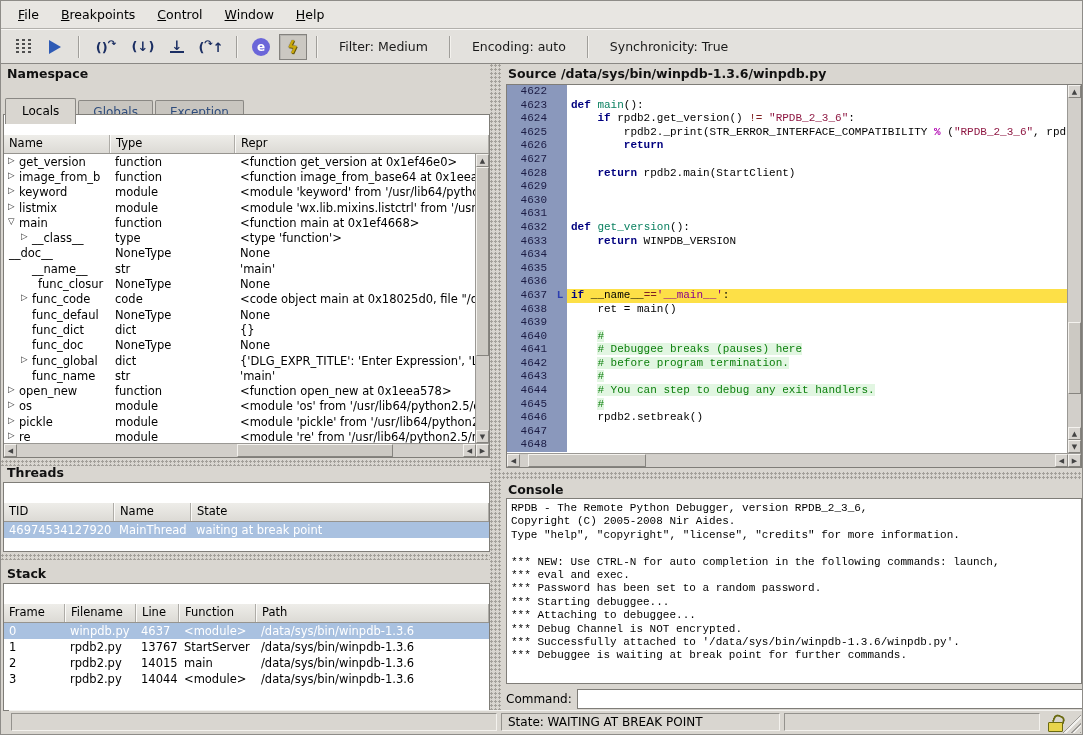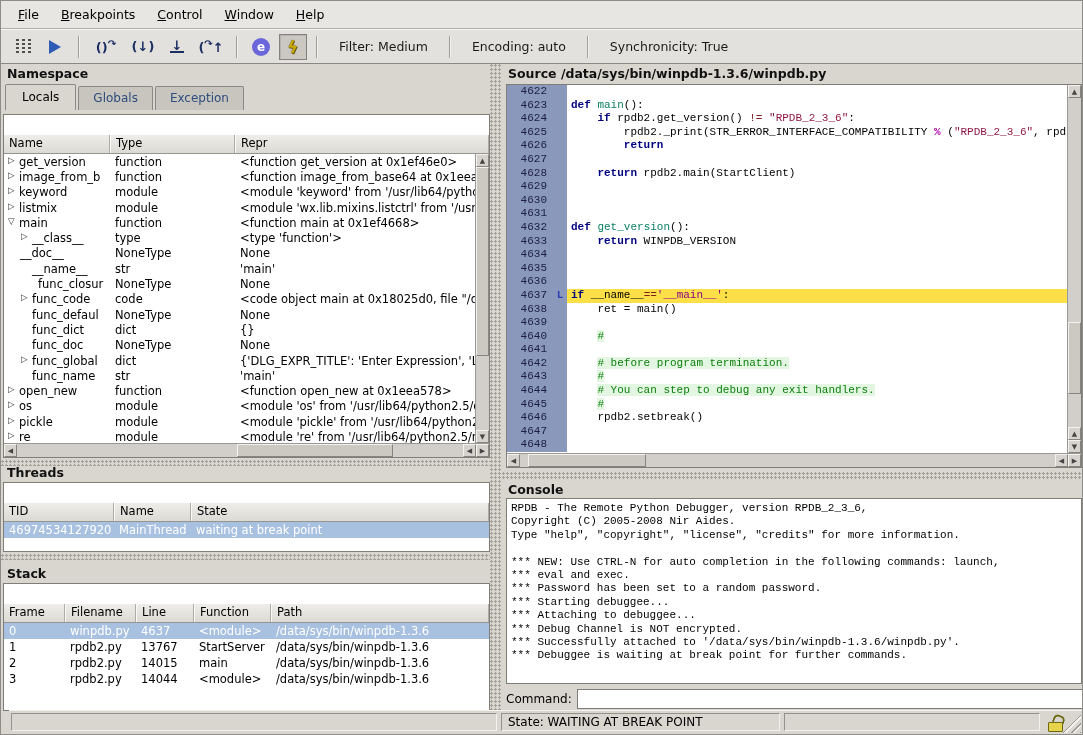--- a/index.html
+++ b/index.html
@@ -33,21 +33,21 @@
 
   
   .main-left{position:absolute;left:0;top:63px;width:489px;height:649px;}
   .main-right{position:absolute;left:501px;top:63px;width:582px;height:649px;}
   .sash{background-image:radial-gradient(circle at 1.5px 1.5px,#a3a09a 1px,transparent 1.4px);background-size:4px 4px;}
   .vsash{position:absolute;left:489px;top:63px;width:12px;height:649px;}
 
   .pane-label{position:absolute;left:6px;font-weight:bold;font-size:12.5px;color:#111;}
 
   
-  .tabs{position:absolute;left:4px;top:20px;height:26px;display:flex;align-items:flex-end;}
+  .tabs{position:absolute;left:4px;top:34px;height:26px;display:flex;align-items:flex-end;}
   .tab{padding:4px 14px 5px;border:1px solid #8a8884;border-bottom:none;background:#c8c5bf;
        color:#2f4d7d;font-size:12px;margin-right:2px;border-radius:2px 2px 0 0;}
   .tab.active{background:#d9d6d0;color:#000;padding:5px 16px 6px;position:relative;z-index:2;}
 
   
   .tbl{position:absolute;background:#fff;border:1px solid #7f7d78;box-sizing:border-box;display:flex;flex-direction:column;}
   .tbl-head{display:flex;height:18px;flex:none;background:linear-gradient(#eeede9,#dcdad5);border-bottom:1px solid #96948f;margin-top:20px;}
   .th{box-sizing:border-box;padding:1px 5px;font-size:11.5px;border-right:1px solid #aeaca7;border-left:1px solid #fbfaf8;
       white-space:nowrap;overflow:hidden;}
   .th:first-child{border-left:none;}
@@ -57,21 +57,21 @@
   .tbl-body{overflow:hidden;position:relative;}
 
   
   .ns-c0{width:106px;flex:none;} .ns-c1{width:125px;flex:none;} .ns-c2{flex:1;}
   .ns-rows .tr{height:15.3px;}
   .exp{display:inline-block;width:11px;font-size:8.5px;color:#2a2a2a;flex:none;text-align:left;}
   
   .thr-c0{width:110px;flex:none;} .thr-c1{width:77px;flex:none;} .thr-c2{flex:1;}
   .thr-rows .tr{height:16px;}
   
-  .stk-c0{width:61px;flex:none;} .stk-c1{width:71px;flex:none;} .stk-c2{width:58px;flex:none;}
+  .stk-c0{width:61px;flex:none;} .stk-c1{width:71px;flex:none;} .stk-c2{width:43px;flex:none;}
   .stk-c3{width:77px;flex:none;} .stk-c4{flex:1;}
   .stk-rows .tr{height:16px;}
 
   
   .vsb{width:14px;flex:none;background:#d2cfca;border-left:1px solid #9a9894;display:flex;flex-direction:column;box-sizing:border-box;}
   .hsb{height:14px;flex:none;background:#d2cfca;border-top:1px solid #9a9894;display:flex;box-sizing:border-box;}
   .sb-btn{flex:none;width:13px;height:13px;background:#d6d3ce;border:1px solid;border-color:#f4f2ee #86847f #86847f #f4f2ee;
           font-size:7px;line-height:12px;text-align:center;color:#444;box-sizing:border-box;}
   .sb-thumb{background:#ccc9c3;border:1px solid;border-color:#f4f2ee #86847f #86847f #f4f2ee;box-sizing:border-box;}
   .sb-track{flex:1;position:relative;}
@@ -227,21 +227,21 @@
             </div>
             <div class="tr">
               <div class="td ns-c0" style="padding-left: 17px; display: flex;">
                 <span class="exp">▷</span>
                 <span>__class__</span>
               </div>
               <div class="td ns-c1">type</div>
               <div class="td ns-c2">&lt;type 'function'&gt;</div>
             </div>
             <div class="tr">
-              <div class="td ns-c0" style="display: flex;">
+              <div class="td ns-c0" style="display: flex; flex-direction: column;">
                 <span class="exp"></span>
                 <span>__doc__</span>
               </div>
               <div class="td ns-c1">NoneType</div>
               <div class="td ns-c2">None</div>
             </div>
             <div class="tr">
               <div class="td ns-c0" style="padding-left: 17px; display: flex;">
                 <span class="exp"></span>
                 <span>__name__</span>
@@ -454,21 +454,21 @@
             <div class="src-line"><span class="ln">4631</span><span class="mk"></span><span class="code"></span></div>
             <div class="src-line"><span class="ln">4632</span><span class="mk"></span><span class="code"><span class="seg-k">def</span><span class="seg-p"> </span><span class="seg-d">get_version</span><span class="seg-p">():</span></span></div>
             <div class="src-line"><span class="ln">4633</span><span class="mk"></span><span class="code"><span class="seg-p">    </span><span class="seg-k">return</span><span class="seg-p"> WINPDB_VERSION</span></span></div>
             <div class="src-line"><span class="ln">4634</span><span class="mk"></span><span class="code"></span></div>
             <div class="src-line"><span class="ln">4635</span><span class="mk"></span><span class="code"></span></div>
             <div class="src-line"><span class="ln">4636</span><span class="mk"></span><span class="code"></span></div>
             <div class="src-line hl"><span class="ln">4637</span><span class="mk">L</span><span class="code"><span class="seg-k">if</span><span class="seg-p"> __name__</span><span class="seg-o">==</span><span class="seg-sq">'__main__'</span><span class="seg-p">:</span></span></div>
             <div class="src-line"><span class="ln">4638</span><span class="mk"></span><span class="code"><span class="seg-p">    ret = main()</span></span></div>
             <div class="src-line"><span class="ln">4639</span><span class="mk"></span><span class="code"></span></div>
             <div class="src-line"><span class="ln">4640</span><span class="mk"></span><span class="code"><span class="seg-p">    </span><span class="seg-c">#</span></span></div>
-            <div class="src-line"><span class="ln">4641</span><span class="mk"></span></div>
+            <div class="src-line"><span class="ln">4641</span><span class="mk"></span><span class="code"><span class="seg-p">    </span><span class="seg-c"># Debuggee breaks (pauses) here</span></span></div>
             <div class="src-line"><span class="ln">4642</span><span class="mk"></span><span class="code"><span class="seg-p">    </span><span class="seg-c"># before program termination.</span></span></div>
             <div class="src-line"><span class="ln">4643</span><span class="mk"></span><span class="code"><span class="seg-p">    </span><span class="seg-c">#</span></span></div>
             <div class="src-line"><span class="ln">4644</span><span class="mk"></span><span class="code"><span class="seg-p">    </span><span class="seg-c"># You can step to debug any exit handlers.</span></span></div>
             <div class="src-line"><span class="ln">4645</span><span class="mk"></span><span class="code"><span class="seg-p">    </span><span class="seg-c">#</span></span></div>
             <div class="src-line"><span class="ln">4646</span><span class="mk"></span><span class="code"><span class="seg-p">    rpdb2.setbreak()</span></span></div>
             <div class="src-line"><span class="ln">4647</span><span class="mk"></span><span class="code"></span></div>
             <div class="src-line"><span class="ln">4648</span><span class="mk"></span><span class="code"></span></div>
           </div>
         <div class="vsb">
           <div class="sb-btn">▲</div>

